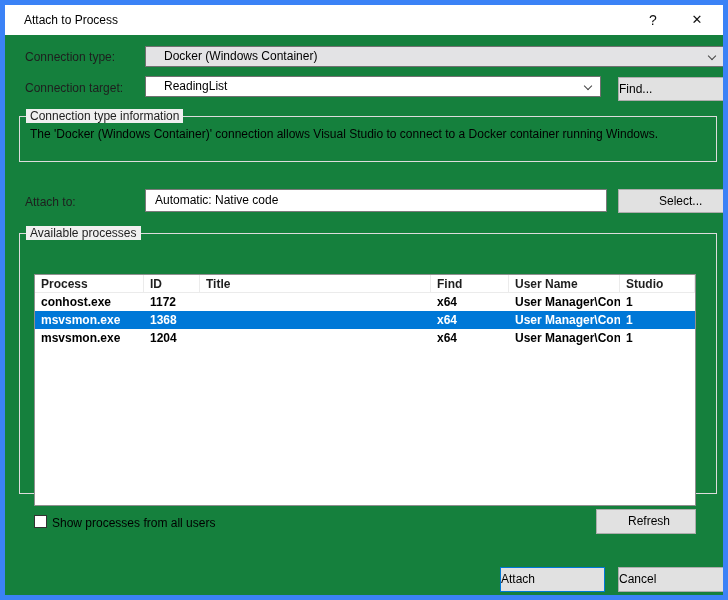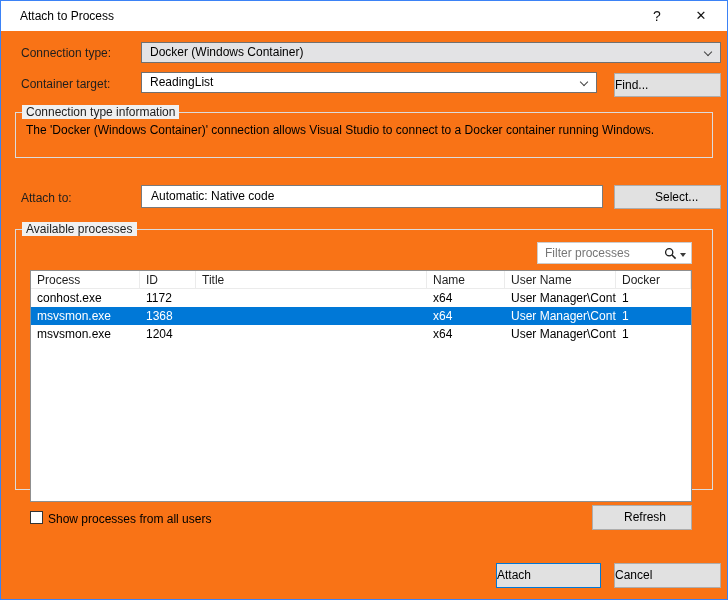--- a/index.html
+++ b/index.html
@@ -1,37 +1,37 @@
 <!DOCTYPE html>
 <html><head>
 <meta charset="utf-8">
 <style>
   * { margin:0; padding:0; box-sizing:border-box; }
   html,body { background:#cfcfcf; }
   body { font-family:"Liberation Sans","DejaVu Sans",sans-serif; font-size:12px; color:#000; }
   .dialog {
     position:relative; width:728px; height:600px;
-    background:#f97316; border:1px solid #3b82f6; overflow:hidden;
+    background:#15803d; border:5px solid #3b82f6; overflow:hidden;
   }
   .titlebar {
     position:absolute; left:0; top:0; width:100%; height:30px; background:#ffffff;
   }
   .title-text { position:absolute; left:19px; top:8px; font-size:12px; color:#000; }
   .title-btn {
     position:absolute; top:0; width:40px; height:30px; text-align:center;
     line-height:30px; font-size:14px; color:#111; cursor:default;
   }
   .help-btn  { right:50px; }
   .close-btn { right:6px; font-size:13px; }
 
   .field-label { position:absolute; left:20px; color:#1e1e1e; }
 
   .combobox {
     position:absolute; height:21px; border:1px solid #707070; background:#e3e3e5;
-    line-height:19px; padding-left:8px; overflow:hidden; white-space:nowrap;
+    line-height:19px; padding-left:18px; overflow:hidden; white-space:nowrap;
   }
   .combobox.white { background:#ffffff; }
   .chevron {
     position:absolute; right:9px; top:6px; width:6px; height:6px;
     border-right:1px solid #444; border-bottom:1px solid #444;
     transform:rotate(45deg);
   }
   .textbox {
     position:absolute; height:23px; border:1px solid #7a7a7a; background:#ffffff;
     line-height:21px; padding-left:9px; overflow:hidden; white-space:nowrap;
@@ -58,21 +58,21 @@
     width:0; height:0; border-left:3px solid transparent; border-right:3px solid transparent;
     border-top:4px solid #3b3b3b; margin-top:2px;
   }
 
   .proclist {
     position:absolute; background:#ffffff; border:1px solid #8f8f8f; overflow:hidden;
   }
   .prow { display:flex; height:18px; line-height:18px; white-space:nowrap; }
   .prow.header { color:#1e1e1e; }
   .prow.header .pcell { border-right:1px solid #ebebeb; border-bottom:1px solid #ebebeb; }
-  .pcell { overflow:hidden; padding-left:6px; flex:none; }
+  .pcell { overflow:hidden; padding-left:6px; flex:none;font-weight:bold; }
   .c0{width:109px}.c1{width:56px}.c2{width:231px}.c3{width:78px}.c4{width:111px}.c5{width:75px}
   .prow.selected { background:#0078d7; color:#ffffff; }
 
   .checkbox {
     position:absolute; width:13px; height:13px; background:#ffffff; border:1px solid #333333;
   }
 </style>
 </head>
 <body>
 
@@ -83,60 +83,50 @@
     <span class="title-btn help-btn">?</span>
     <span class="title-btn close-btn">✕</span>
   </div>
 
   <span class="field-label" style="top:45px;">Connection type:</span>
   <div class="combobox" style="left:140px; top:41px; width:580px;">
     <span>Docker (Windows Container)</span>
     <span class="chevron"></span>
   </div>
 
-  <span class="field-label" style="top:76px;">Container target:</span>
+  <span class="field-label" style="top:76px;">Connection target:</span>
   <div class="combobox white" style="left:140px; top:71px; width:456px;">
     <span>ReadingList</span>
     <span class="chevron"></span>
   </div>
   <div class="btn" style="left:613px; top:72px; width:107px;">Find...</div>
 
   <div class="groupbox" style="left:14px; top:111px; width:698px; height:46px;">
     <span class="groupbox-label">Connection type information</span>
     <div style="position:absolute; left:10px; top:10px; right:8px;">The 'Docker (Windows Container)' connection allows Visual Studio to connect to a Docker container running Windows.</div>
   </div>
 
   <span class="field-label" style="top:190px;">Attach to:</span>
   <div class="textbox" style="left:140px; top:184px; width:462px;">
     <span>Automatic: Native code</span>
   </div>
   <div class="btn" style="left:613px; top:184px; width:107px;padding-left:40px;">Select...</div>
 
   <div class="groupbox" style="left:14px; top:228px; width:698px; height:261px;">
     <span class="groupbox-label">Available processes</span>
 
-    <div class="filterbox" style="left:521px; top:12px; width:155px;">
-      <span class="filter-placeholder">Filter processes</span>
-      <span class="filter-icons">
-        <svg width="13" height="13" viewBox="0 0 13 13">
-          <circle cx="5.2" cy="5.2" r="3.6" fill="none" stroke="#1e1e1e" stroke-width="1.3"></circle>
-          <line x1="8" y1="8" x2="11.6" y2="11.6" stroke="#1e1e1e" stroke-width="1.5"></line>
-        </svg>
-        <span class="filter-caret"></span>
-      </span>
-    </div>
 
     <div class="proclist" style="left:14px; top:40px; width:662px; height:232px;">
       <div class="prow header">
         <div class="pcell c0">Process</div>
         <div class="pcell c1">ID</div>
         <div class="pcell c2">Title</div>
-        <div class="pcell c3">Name</div>
+        <div class="pcell c3">Find</div>
         <div class="pcell c4">User Name</div>
-        <div class="pcell c5">Docker</div>
+        <div class="pcell c5">Studio</div>
       </div>
 
       <div class="prow">
         <div class="pcell c0">conhost.exe</div>
         <div class="pcell c1">1172</div>
         <div class="pcell c2"></div>
         <div class="pcell c3">x64</div>
         <div class="pcell c4">User Manager\Contai...</div>
         <div class="pcell c5">1</div>
       </div>

